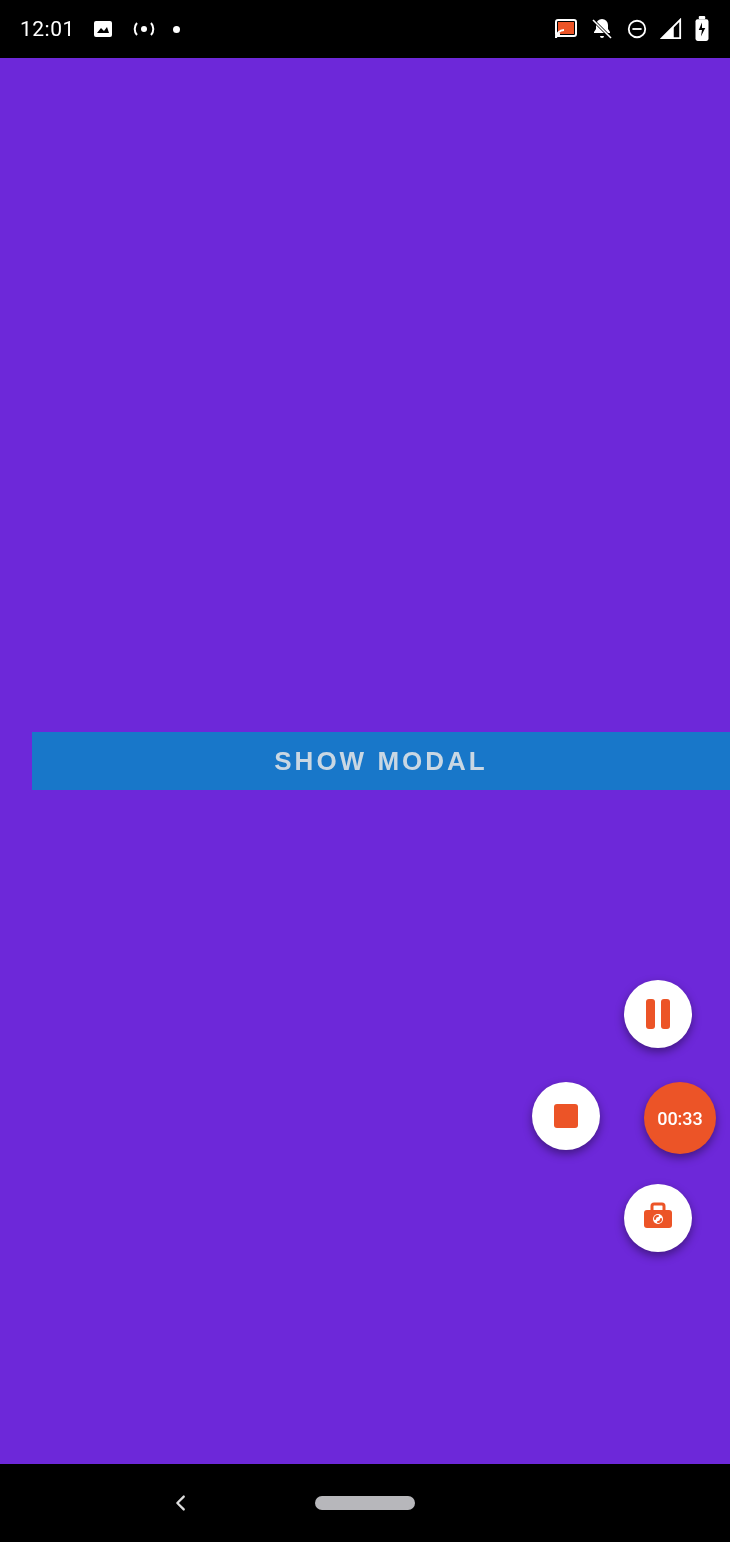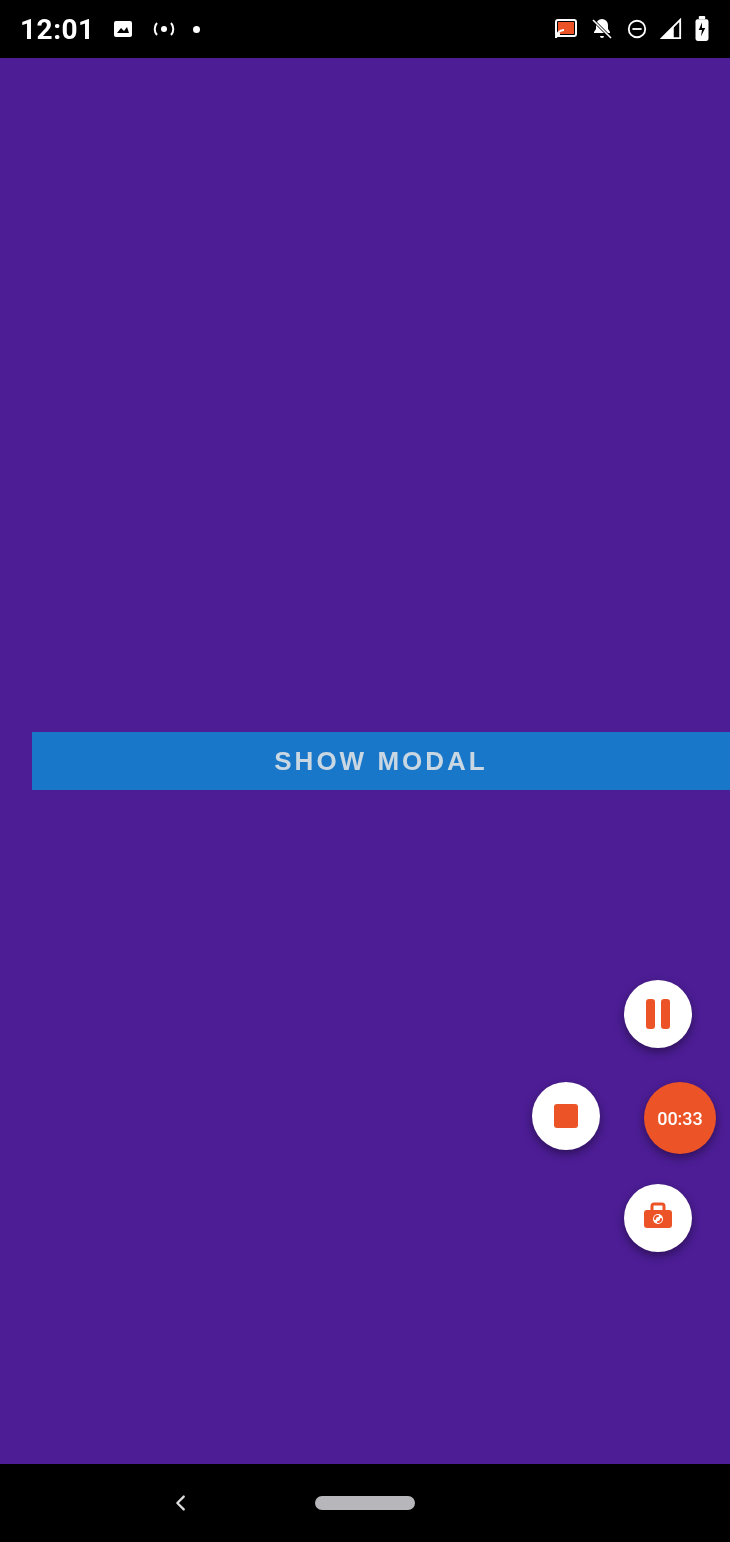--- a/index.html
+++ b/index.html
@@ -27,22 +27,22 @@
     align-items: center;
     justify-content: space-between;
     padding: 0 20px;
   }
   .status-left {
     display: flex;
     align-items: center;
     gap: 16px;
   }
   .status-time {
-    font-size: 28px;
-    font-weight: 700;
+    font-size: 21px;
+    font-weight: 400;
     letter-spacing: 0.5px;
   }
   .status-icon {
     display: inline-flex;
     align-items: center;
     justify-content: center;
   }
   .status-icon svg { display: block; }
   .dot-notif {
     width: 7px; height: 7px; border-radius: 50%; background: #fff;
@@ -52,21 +52,21 @@
     align-items: center;
     gap: 12px;
   }
 
   
   .content {
     position: absolute;
     top: 58px;
     left: 0; right: 0;
     bottom: 78px;
-    background: #4c1d95;
+    background: #6d28d9;
     display: flex;
     flex-direction: column;
     justify-content: center;
     align-items: stretch;
     padding-left: 32px;
   }
   .show-modal-btn {
     width: 100%;
     height: 58px;
     background: #1877c9;

